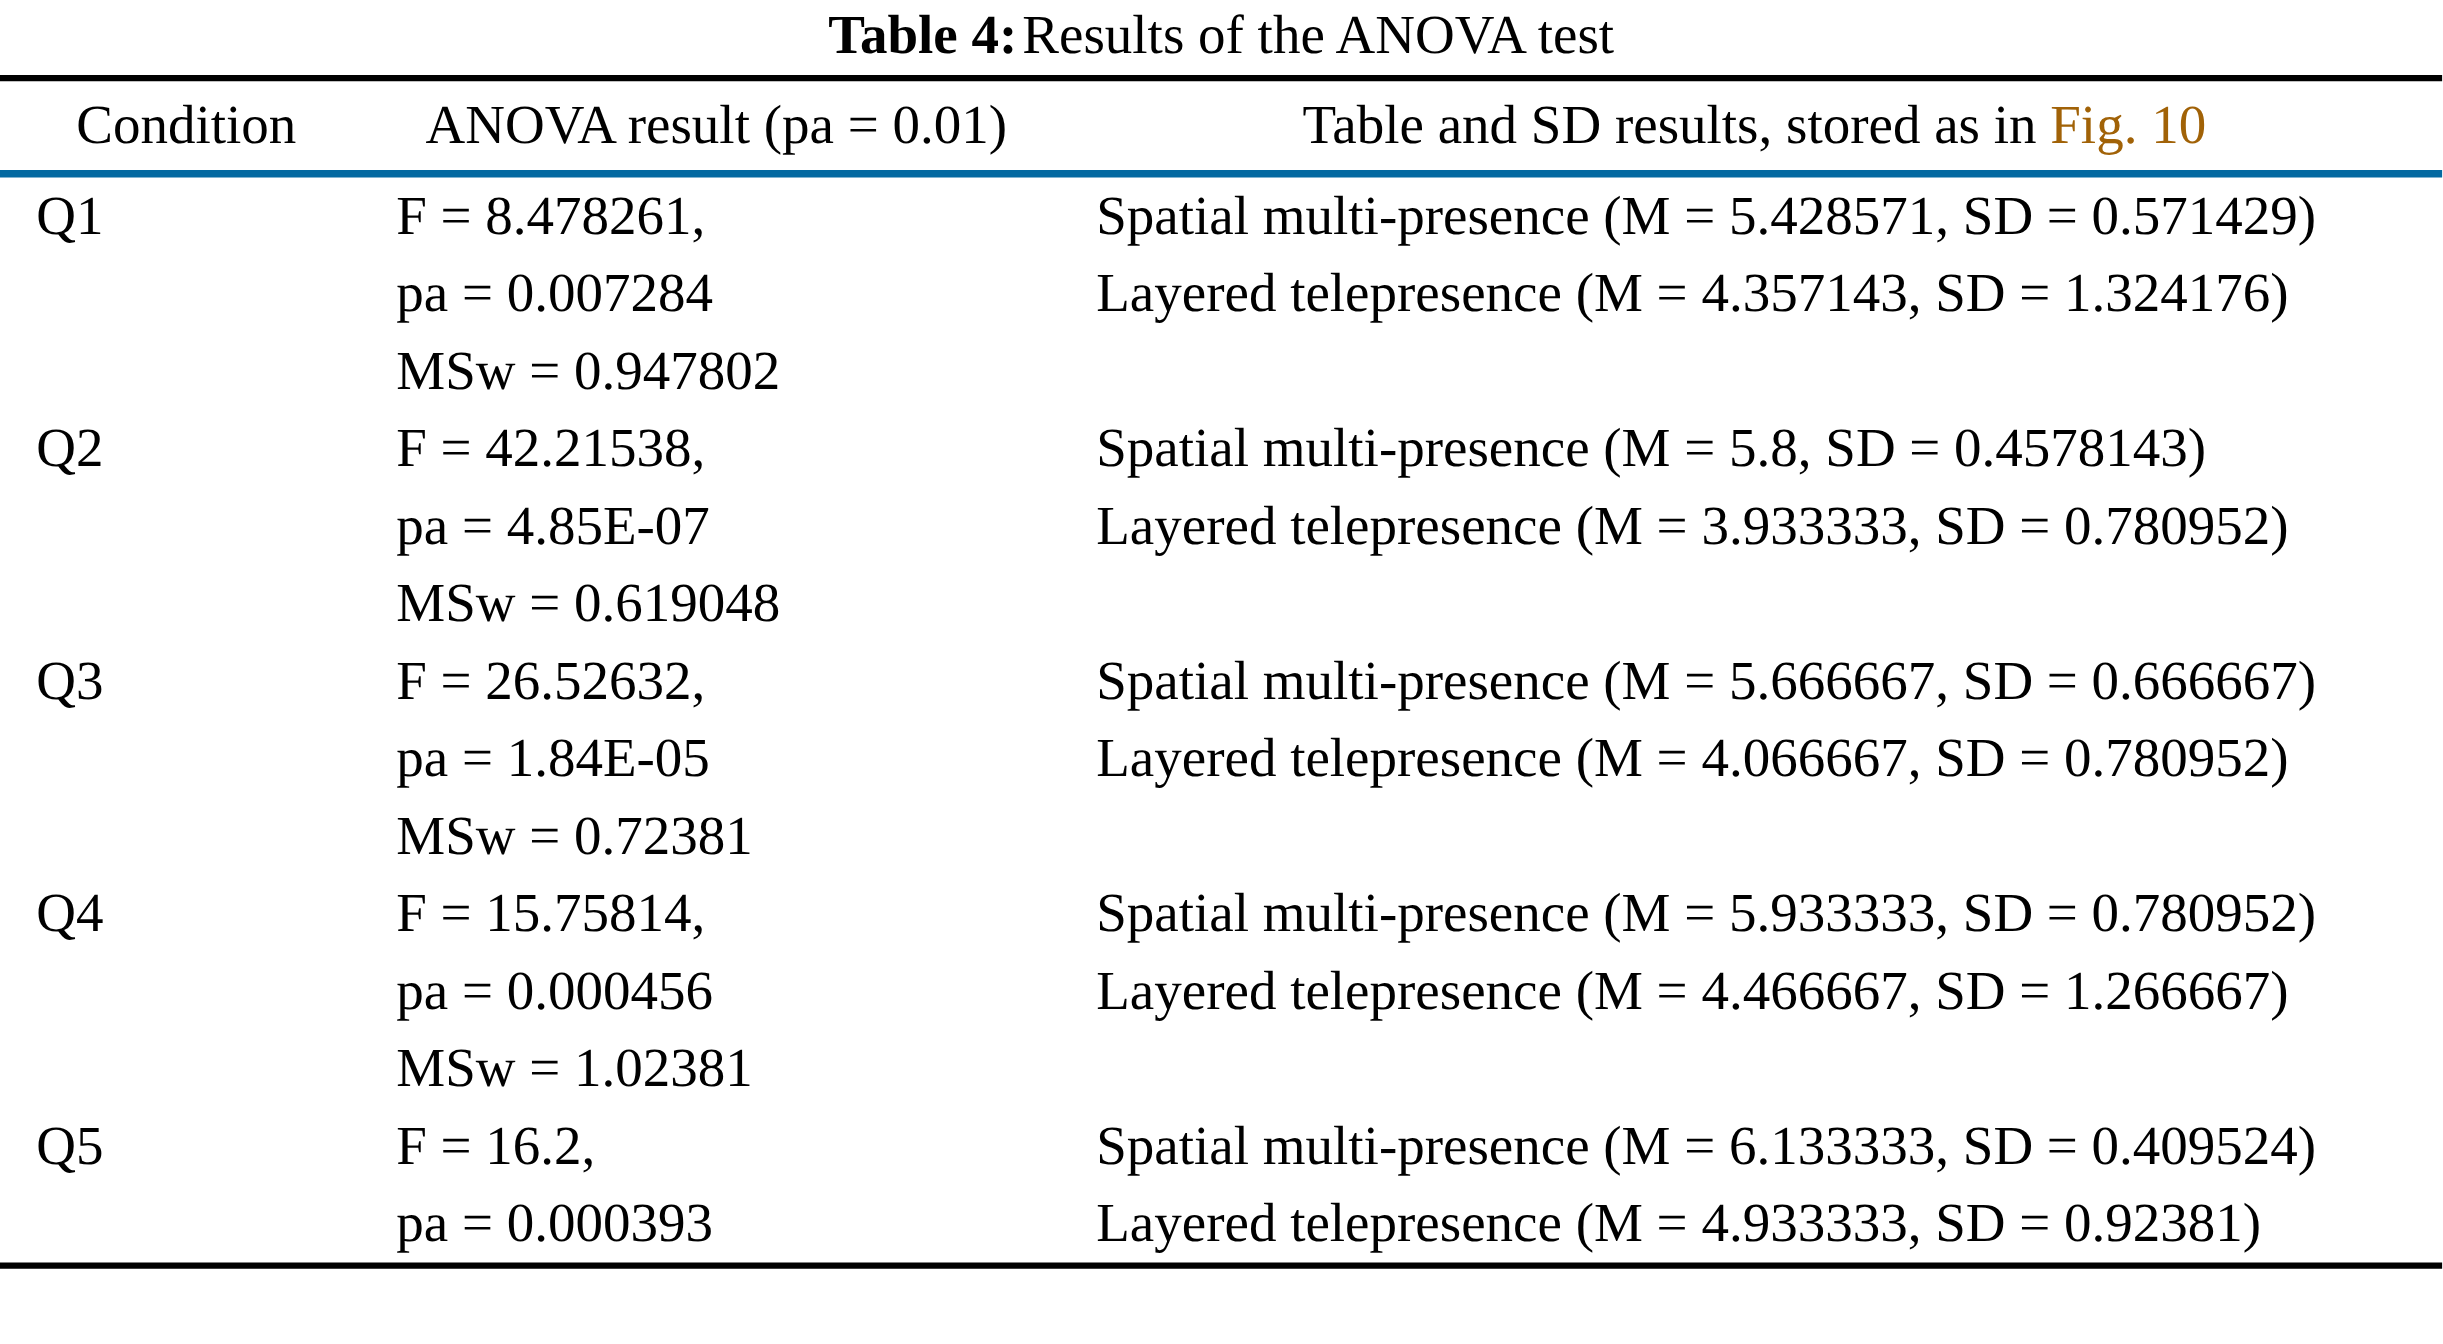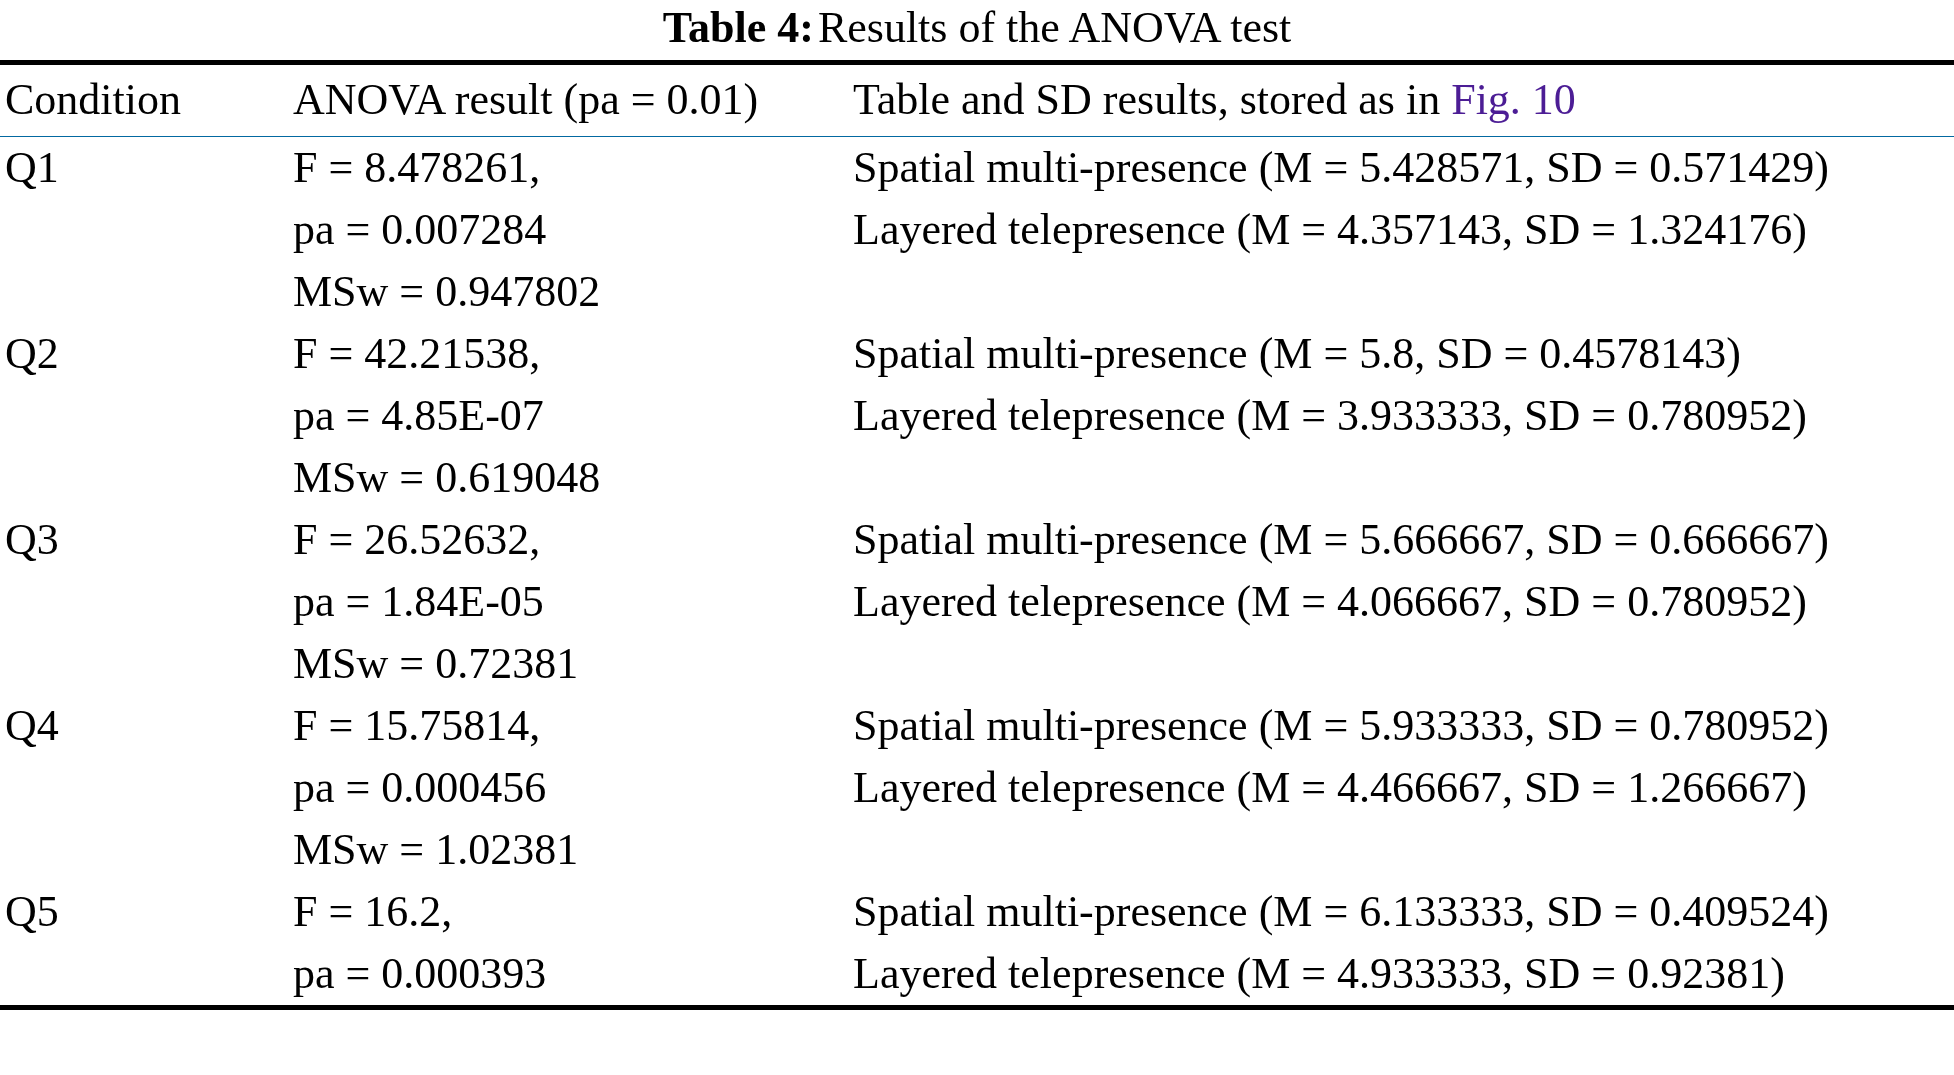--- a/index.html
+++ b/index.html
@@ -30,39 +30,41 @@
     left: 0;
     width: 1954px;
     box-sizing: border-box;
     border-top: 5px solid #000000;
     border-bottom: 5px solid #000000;
   }
   .hdr {
     display: grid;
     grid-template-columns: 293px 560px 1fr;
     padding: 7px 0 8px 0;
-    border-bottom: 1px solid #0369a1;
+    border-bottom: 6px solid #0369a1;
+    text-align: center;
   }
   .hdr .cell {
     font-size: 44px;
     line-height: 56px;
     white-space: nowrap;
   }
   .grp {
     display: grid;
     grid-template-columns: 293px 560px 1fr;
+    margin-left: 24px;
   }
   .line {
     font-size: 44px;
     line-height: 62px;
     white-space: nowrap;
   }
   .c1 { padding-left: 5px; }
   .link {
-    color: #4c1d95;
+    color: #a16207;
     text-decoration: none;
     cursor: pointer;
     margin-left: 11px;
   }
 </style>
 </head>
 <body>
 
 <div class="page">
 

